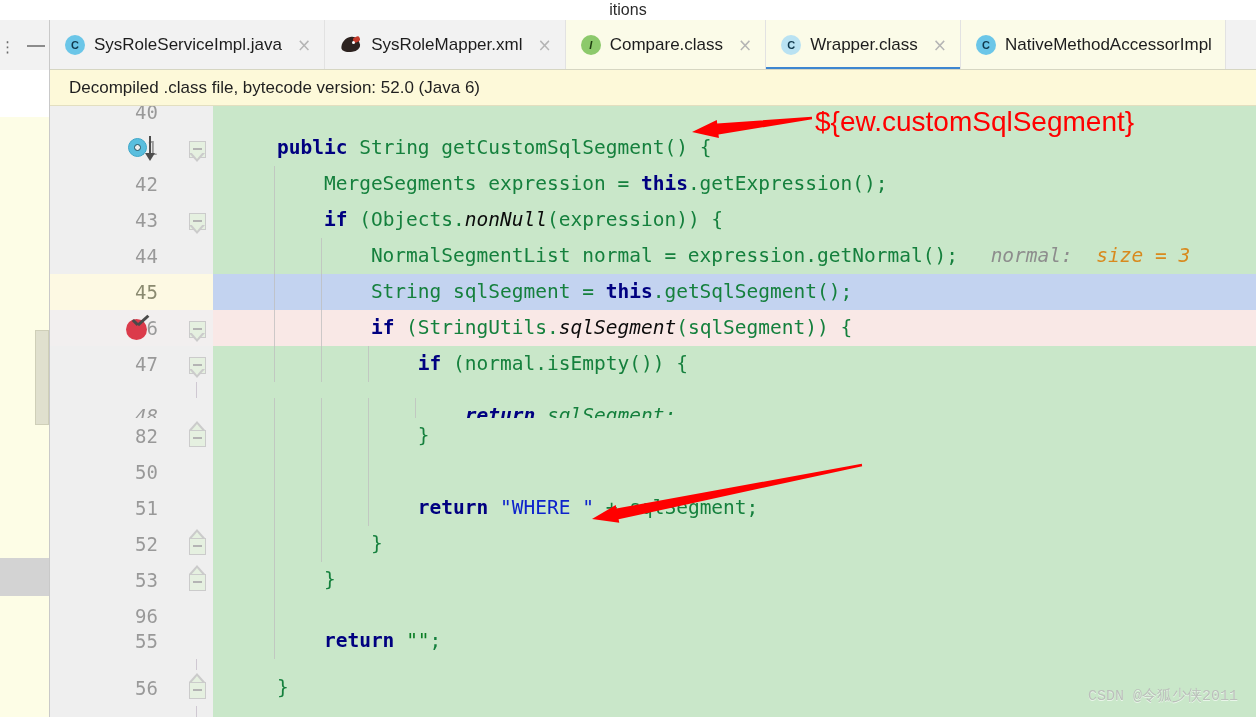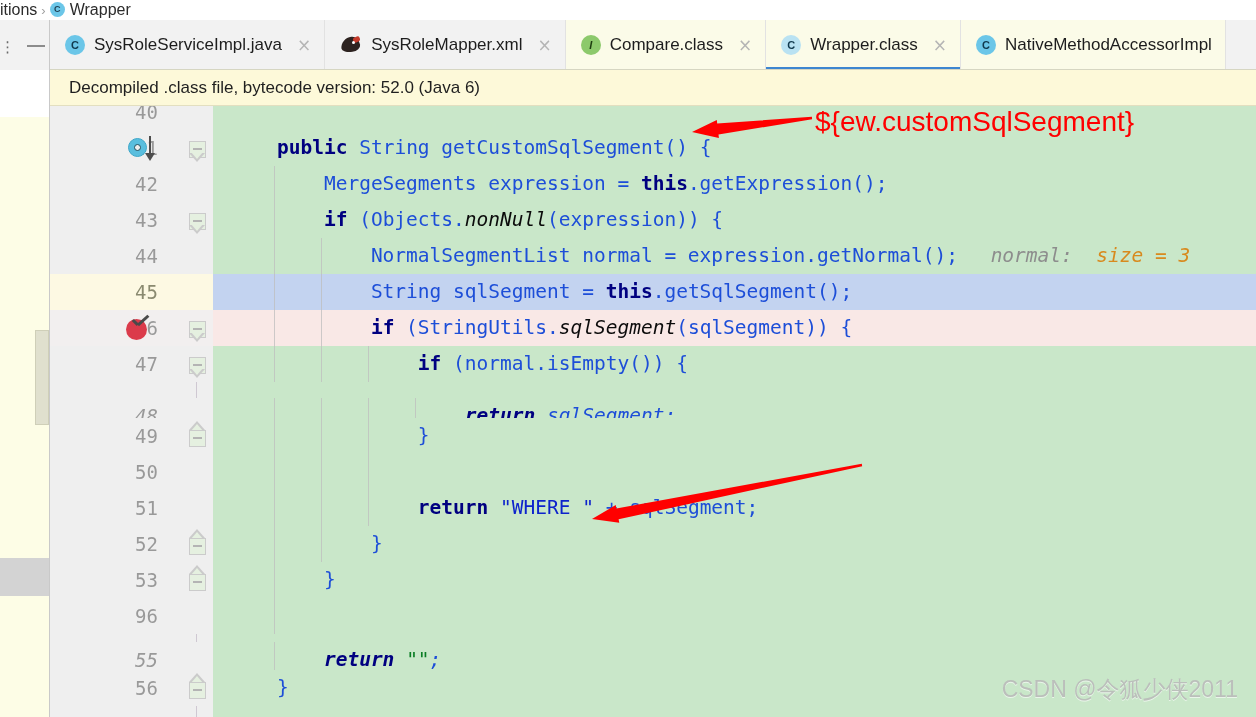--- a/index.html
+++ b/index.html
@@ -10,21 +10,21 @@
     -webkit-font-smoothing:antialiased;
   }
   #app{position:relative;width:1256px;height:717px;overflow:hidden;}
 
   
   .breadcrumb{
     position:absolute;left:0;top:0;width:1256px;height:20px;
     background:#ffffff;overflow:hidden;
     display:flex;align-items:center;
     font-size:16px;color:#2b2b2b;
-    padding-left:0px;box-sizing:border-box;
+    padding-left:0px;box-sizing:border-box;flex-direction:column;
   }
   .bc-text{white-space:nowrap;line-height:20px;}
   .bc-sep{color:#a0a0a0;margin:0 4px;font-size:13px;}
   .bc-icon{
     display:inline-block;width:15px;height:15px;border-radius:50%;
     background:#6bc6e8;color:#1c3c50;font-size:9px;font-weight:bold;
     text-align:center;line-height:15px;margin-right:5px;
     vertical-align:middle;position:relative;top:-1px;
   }
 
@@ -141,21 +141,21 @@
   .codetext{
     position:absolute;left:180px;top:0;height:36px;line-height:36px;
     font-family:"DejaVu Sans Mono", monospace;
     font-size:19.5px;color:#0b0b0b;white-space:pre;
   }
 
   .kw{color:#000080;font-weight:bold;}
   .str{color:#0d23cc;}
   .str-green{color:#0a7d24;}
   .stat{font-style:italic;}
-  .plain{color:#1d4ed8;}
+  .plain{color:#15803d;}
 
   .inline-hint{
     position:absolute;top:0;height:36px;line-height:36px;
     font-family:"DejaVu Sans Mono", monospace;font-size:19.5px;font-style:italic;
     white-space:pre;
   }
   .hint-label{color:#8d8d8d;}
   .hint-val{color:#d88a1e;}
 
   
@@ -237,22 +237,22 @@
   
   .anno-text{
     position:absolute;color:#ff0000;white-space:nowrap;
     font-family:"Liberation Sans", sans-serif;
   }
   .anno-svg{position:absolute;left:0;top:0;width:1256px;height:717px;pointer-events:none;}
 
   
   .watermark{
     position:absolute;right:18px;bottom:12px;
-    font-size:23px;color:#b9b9b9;opacity:.85;white-space:nowrap;
-    font-family:Liberation Sans, sans-serif;
+    font-size:15px;color:#b9b9b9;opacity:.85;white-space:nowrap;
+    font-family:Liberation Mono, monospace;
     text-shadow:0 1px 0 rgba(255,255,255,.7);
   }
 </style>
 </head>
 <body>
 
 <div id="app">
 
   <div class="breadcrumb">
     <span class="bc-text">itions</span>
@@ -417,21 +417,21 @@
           <div class="lnum">48</div>
           <div class="iguide" style="left: 223.88px;"></div>
           <div class="iguide" style="left: 270.76px;"></div>
           <div class="iguide" style="left: 317.64px;"></div>
           <div class="iguide" style="left: 364.52px;"></div>
           <div class="codetext"><span class="plain">                    </span><span class="kw">return</span><span class="plain"> sqlSegment;</span></div>
         </div>
         <div class="row" style="top: 312px;">
           <div class="rowbg-code" style="background: rgb(201, 231, 201);"></div>
           <div class="rowbg-gut" style="background: rgb(239, 239, 239);"></div>
-          <div class="lnum">49</div>
+          <div class="lnum">82</div>
           <div class="fold up" style="top: 6px;">
             <span class="tip-up"></span>
             <span class="tip-up-in"></span>
             <span class="body"></span>
             <span class="minus"></span>
           </div>
           <div class="iguide" style="left: 223.88px;"></div>
           <div class="iguide" style="left: 270.76px;"></div>
           <div class="iguide" style="left: 317.64px;"></div>
           <div class="codetext"><span class="plain">                }</span></div>
@@ -479,21 +479,21 @@
           </div>
           <div class="iguide" style="left: 223.88px;"></div>
           <div class="codetext"><span class="plain">        }</span></div>
         </div>
         <div class="row" style="top: 492px;">
           <div class="rowbg-code" style="background: rgb(201, 231, 201);"></div>
           <div class="rowbg-gut" style="background: rgb(239, 239, 239);"></div>
           <div class="lnum">96</div>
           <div class="iguide" style="left: 223.88px;"></div>
         </div>
-        <div class="row" style="top: 536px; font-style: italic;">
+        <div class="row" style="top: 517px;">
           <div class="rowbg-code" style="background: rgb(201, 231, 201);"></div>
           <div class="rowbg-gut" style="background: rgb(239, 239, 239);"></div>
           <div class="lnum">55</div>
           <div class="iguide" style="left: 223.88px;"></div>
           <div class="codetext"><span class="plain">        </span><span class="kw">return</span><span class="plain"> </span><span class="str-green">""</span><span class="plain">;</span></div>
         </div>
         <div class="row" style="top: 564px;">
           <div class="rowbg-code" style="background: rgb(201, 231, 201);"></div>
           <div class="rowbg-gut" style="background: rgb(239, 239, 239);"></div>
           <div class="lnum">56</div>

